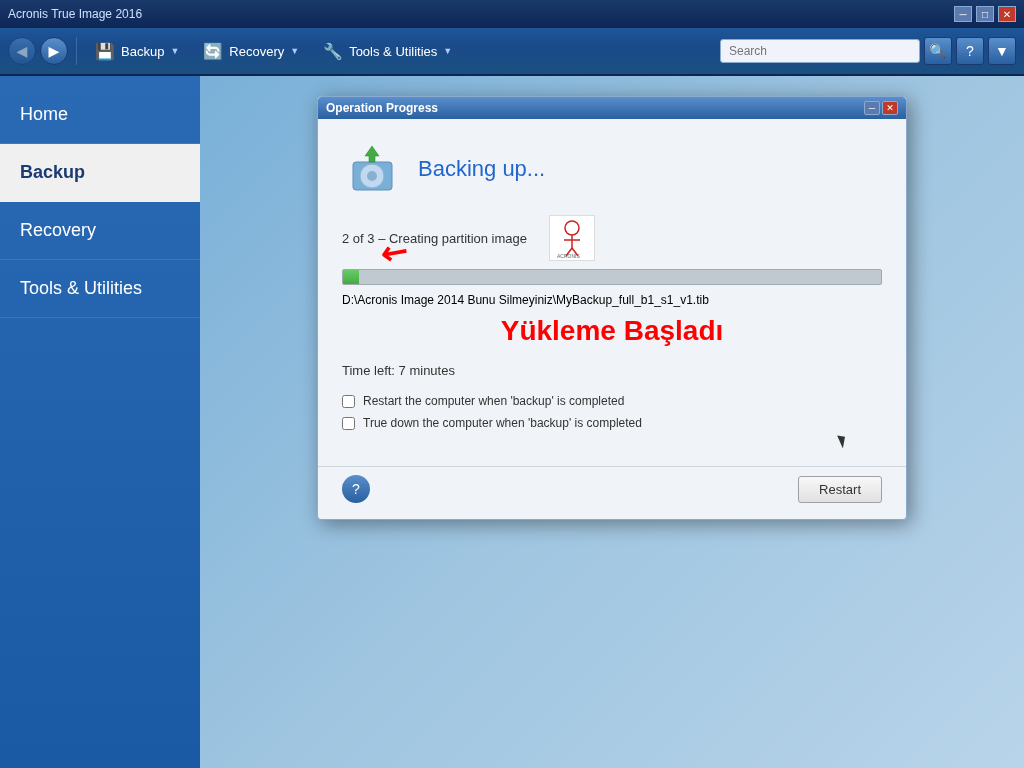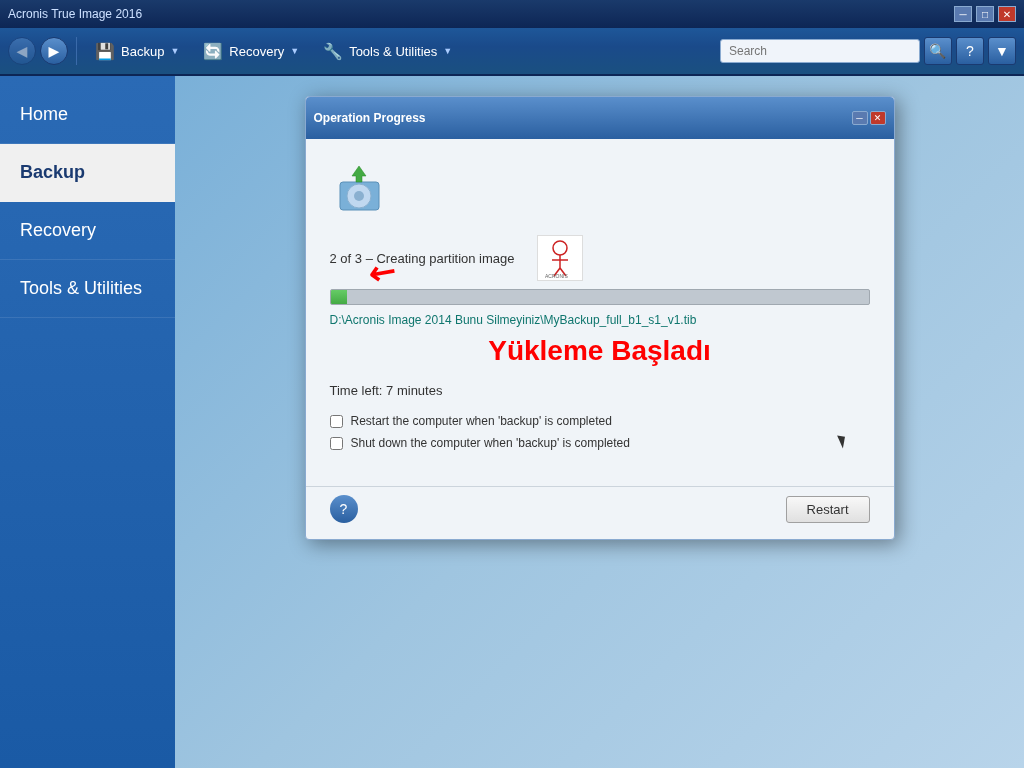--- a/index.html
+++ b/index.html
@@ -129,21 +129,21 @@
     }
 
     
     #main-layout {
       display: flex;
       height: calc(768px - 28px - 48px);
     }
 
     
     #sidebar {
-      width: 175px;
+      width: 200px;
       background: linear-gradient(to bottom, #2a6ab5 0%, #1a5aa5 100%);
       display: flex;
       flex-direction: column;
       padding-top: 10px;
     }
     .sidebar-item {
       padding: 18px 20px;
       color: white;
       font-size: 18px;
       font-weight: 300;
@@ -172,21 +172,21 @@
       width: 590px;
       background: #f0f4f8;
       border: 1px solid #8aaad0;
       border-radius: 4px;
       box-shadow: 4px 4px 20px rgba(0,0,0,0.4);
       position: relative;
     }
 
     #dialog-title-bar {
       background: linear-gradient(to bottom, #5a8fcc 0%, #2a5fa0 100%);
-      height: 42px;
+      height: 22px;
       display: flex;
       align-items: center;
       justify-content: space-between;
       padding: 0 8px;
       border-radius: 4px 4px 0 0;
     }
     #dialog-title {
       color: white;
       font-size: 12px;
       font-weight: bold;
@@ -420,20 +420,21 @@
             <svg width="55" height="55" viewBox="0 0 55 55">
 
               <rect x="8" y="20" width="39" height="28" rx="3" fill="#7ab0d8" stroke="#5a90b8" stroke-width="1"></rect>
 
               <ellipse cx="27" cy="34" rx="12" ry="12" fill="#c0d8f0" stroke="#8ab0d0" stroke-width="1"></ellipse>
               <ellipse cx="27" cy="34" rx="5" ry="5" fill="#8ab0d0"></ellipse>
 
               <polygon points="27,4 20,14 24,14 24,20 30,20 30,14 34,14" fill="#44aa44" stroke="#228822" stroke-width="0.5"></polygon>
             </svg>
           </div>
+          <span id="backup-title" style="color:#2266cc; font-size:22px;">Backing up...</span>
         </div>
 
         <div id="progress-info">
           <span>2 of 3 – Creating partition image</span>
           <div id="logo-badge" style="width:46px;height:46px;background:white;border:1px solid #ddd;display:flex;align-items:center;justify-content:center;overflow:hidden;">
 
             <svg width="40" height="40" viewBox="0 0 40 40">
               <circle cx="20" cy="10" r="7" fill="none" stroke="#cc2222" stroke-width="1.5"></circle>
               <line x1="20" y1="17" x2="20" y2="30" stroke="#cc2222" stroke-width="1.5"></line>
               <line x1="12" y1="22" x2="28" y2="22" stroke="#cc2222" stroke-width="1.5"></line>
@@ -445,34 +446,34 @@
         </div>
 
         <div style="position:relative; margin-bottom: 8px;">
           <div id="progress-bar-container">
             <div id="progress-bar-fill" style="width: 3%;"></div>
           </div>
 
           <div style="position:absolute; top:-36px; left:40px; color:red; font-size:32px; transform:rotate(35deg); font-weight:bold; pointer-events:none;">↙</div>
         </div>
 
-        <div id="file-path" style="font-size:12px;color:#0f766e;margin-bottom:8px;word-break:break-all;">D:\Acronis Image 2014 Bunu Silmeyiniz\MyBackup_full_b1_s1_v1.tib</div>
+        <div id="file-path" style="font-size:12px;color:#000000;margin-bottom:8px;word-break:break-all;">D:\Acronis Image 2014 Bunu Silmeyiniz\MyBackup_full_b1_s1_v1.tib</div>
 
         <div id="annotation-text" style="color:red;font-size:28px;font-weight:bold;margin:8px 0 16px 0;">Yükleme Başladı</div>
 
         <div id="time-left" style="font-size:13px;color:#333;margin-bottom:16px;">Time left: 7 minutes</div>
 
         <div id="checkboxes">
           <div class="checkbox-row">
             <input type="checkbox" style="">
             <label>Restart the computer when 'backup' is completed</label>
           </div>
           <div class="checkbox-row">
             <input type="checkbox" style="">
-            <label>Shut down the computer when 'backup' is completed</label>
+            <label>True down the computer when 'backup' is completed</label>
           </div>
         </div>
       </div>
 
       <div id="dialog-footer">
         <div id="help-icon">?</div>
         <button id="cancel-button">Restart</button>
       </div>
     </div>
 

